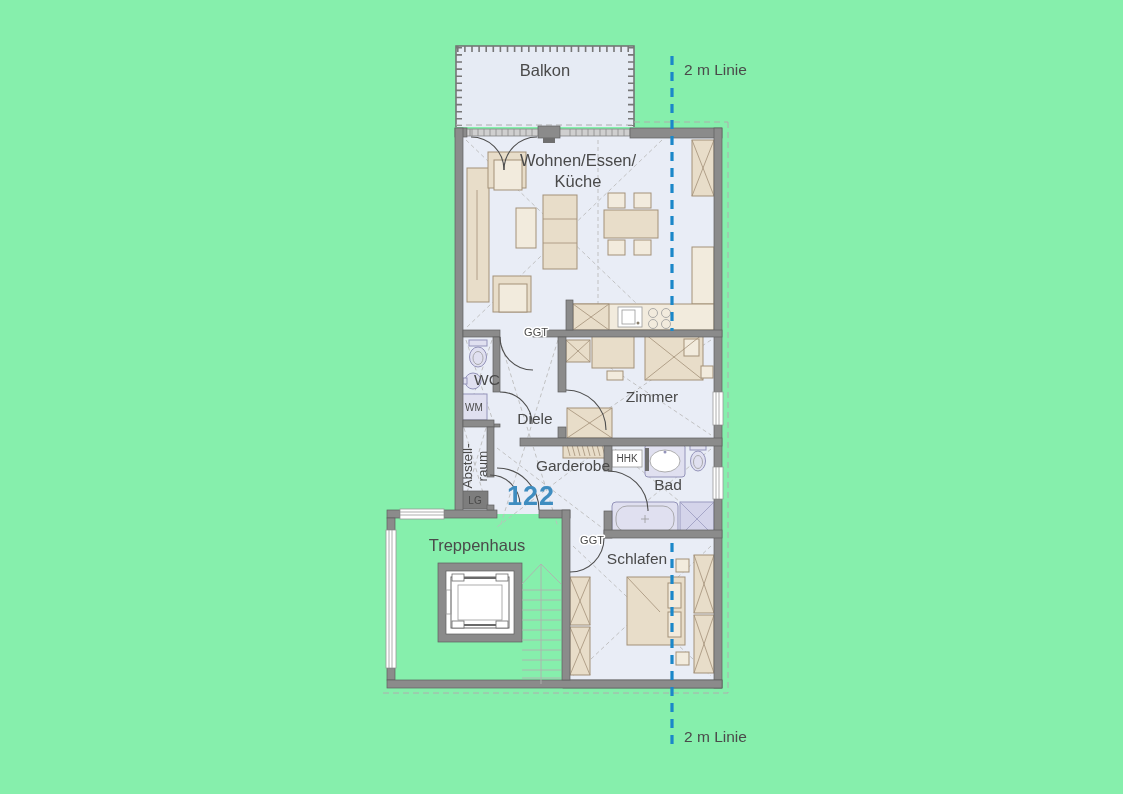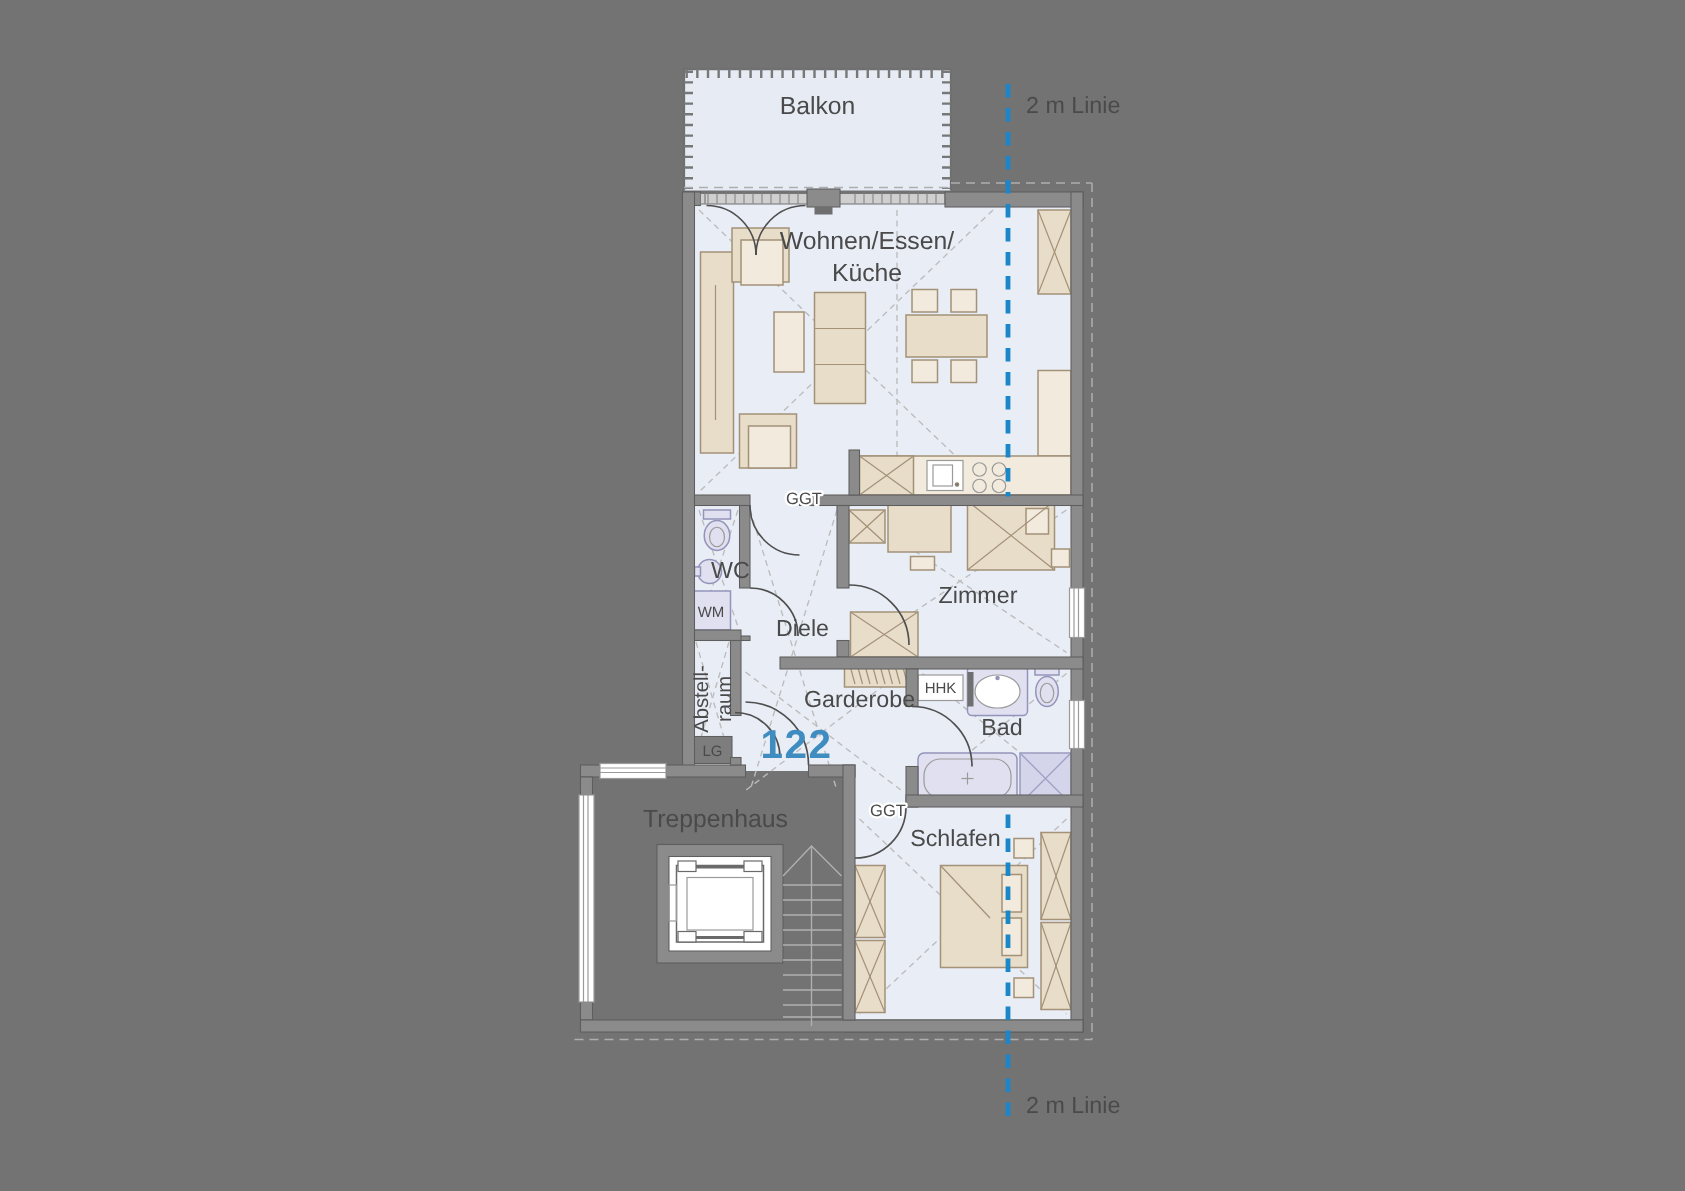--- a/index.html
+++ b/index.html
@@ -1,16 +1,16 @@
 <!DOCTYPE html>
 <html><head>
 <meta charset="utf-8">
 <style>
   html,body{margin:0;padding:0;background:#ffffff;}
-  .canvas{position:relative;width:1123px;height:794px;background:#737373;overflow:hidden;
+  .canvas{position:relative;width:1123px;height:794px;background:#86efac;overflow:hidden;
           font-family:"Liberation Sans", sans-serif;}
   svg{position:absolute;left:0;top:0;}
   .wall{fill:#8b8b8b;stroke:#5e5e5e;stroke-width:.7;}
   .shaft{fill:#8b8b8b;stroke:#5e5e5e;stroke-width:.7;}
   .furn{fill:#e8ddc9;stroke:#a39178;stroke-width:1;}
   .furnl{fill:#f2ebdd;stroke:#a39178;stroke-width:1;}
   .fline{stroke:#a39178;stroke-width:.8;fill:none;}
   .fix{fill:#e0e0f0;stroke:#9494ba;stroke-width:1;}
   .fixd{fill:#d4d4ea;stroke:#9a9ac0;stroke-width:1;}
   .lbl{font-family:"Liberation Sans",sans-serif;font-size:15.5px;fill:#4a4a4a;}

